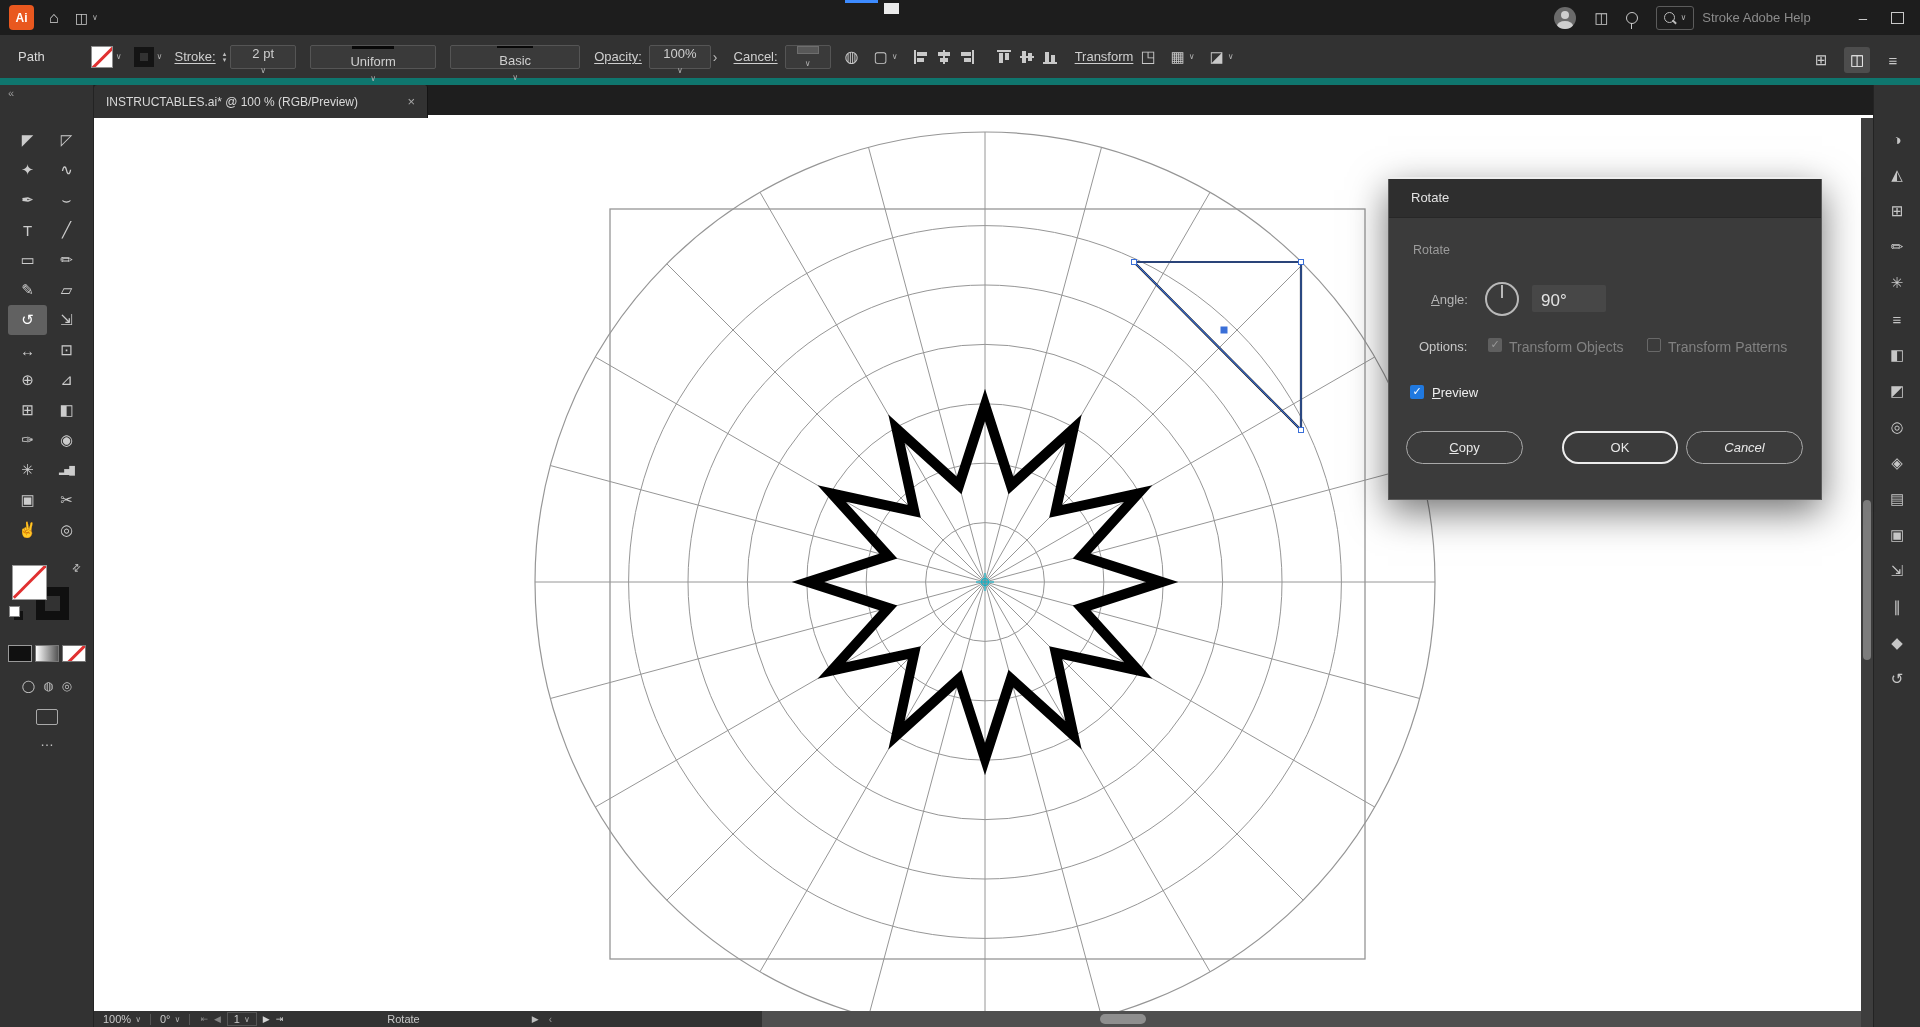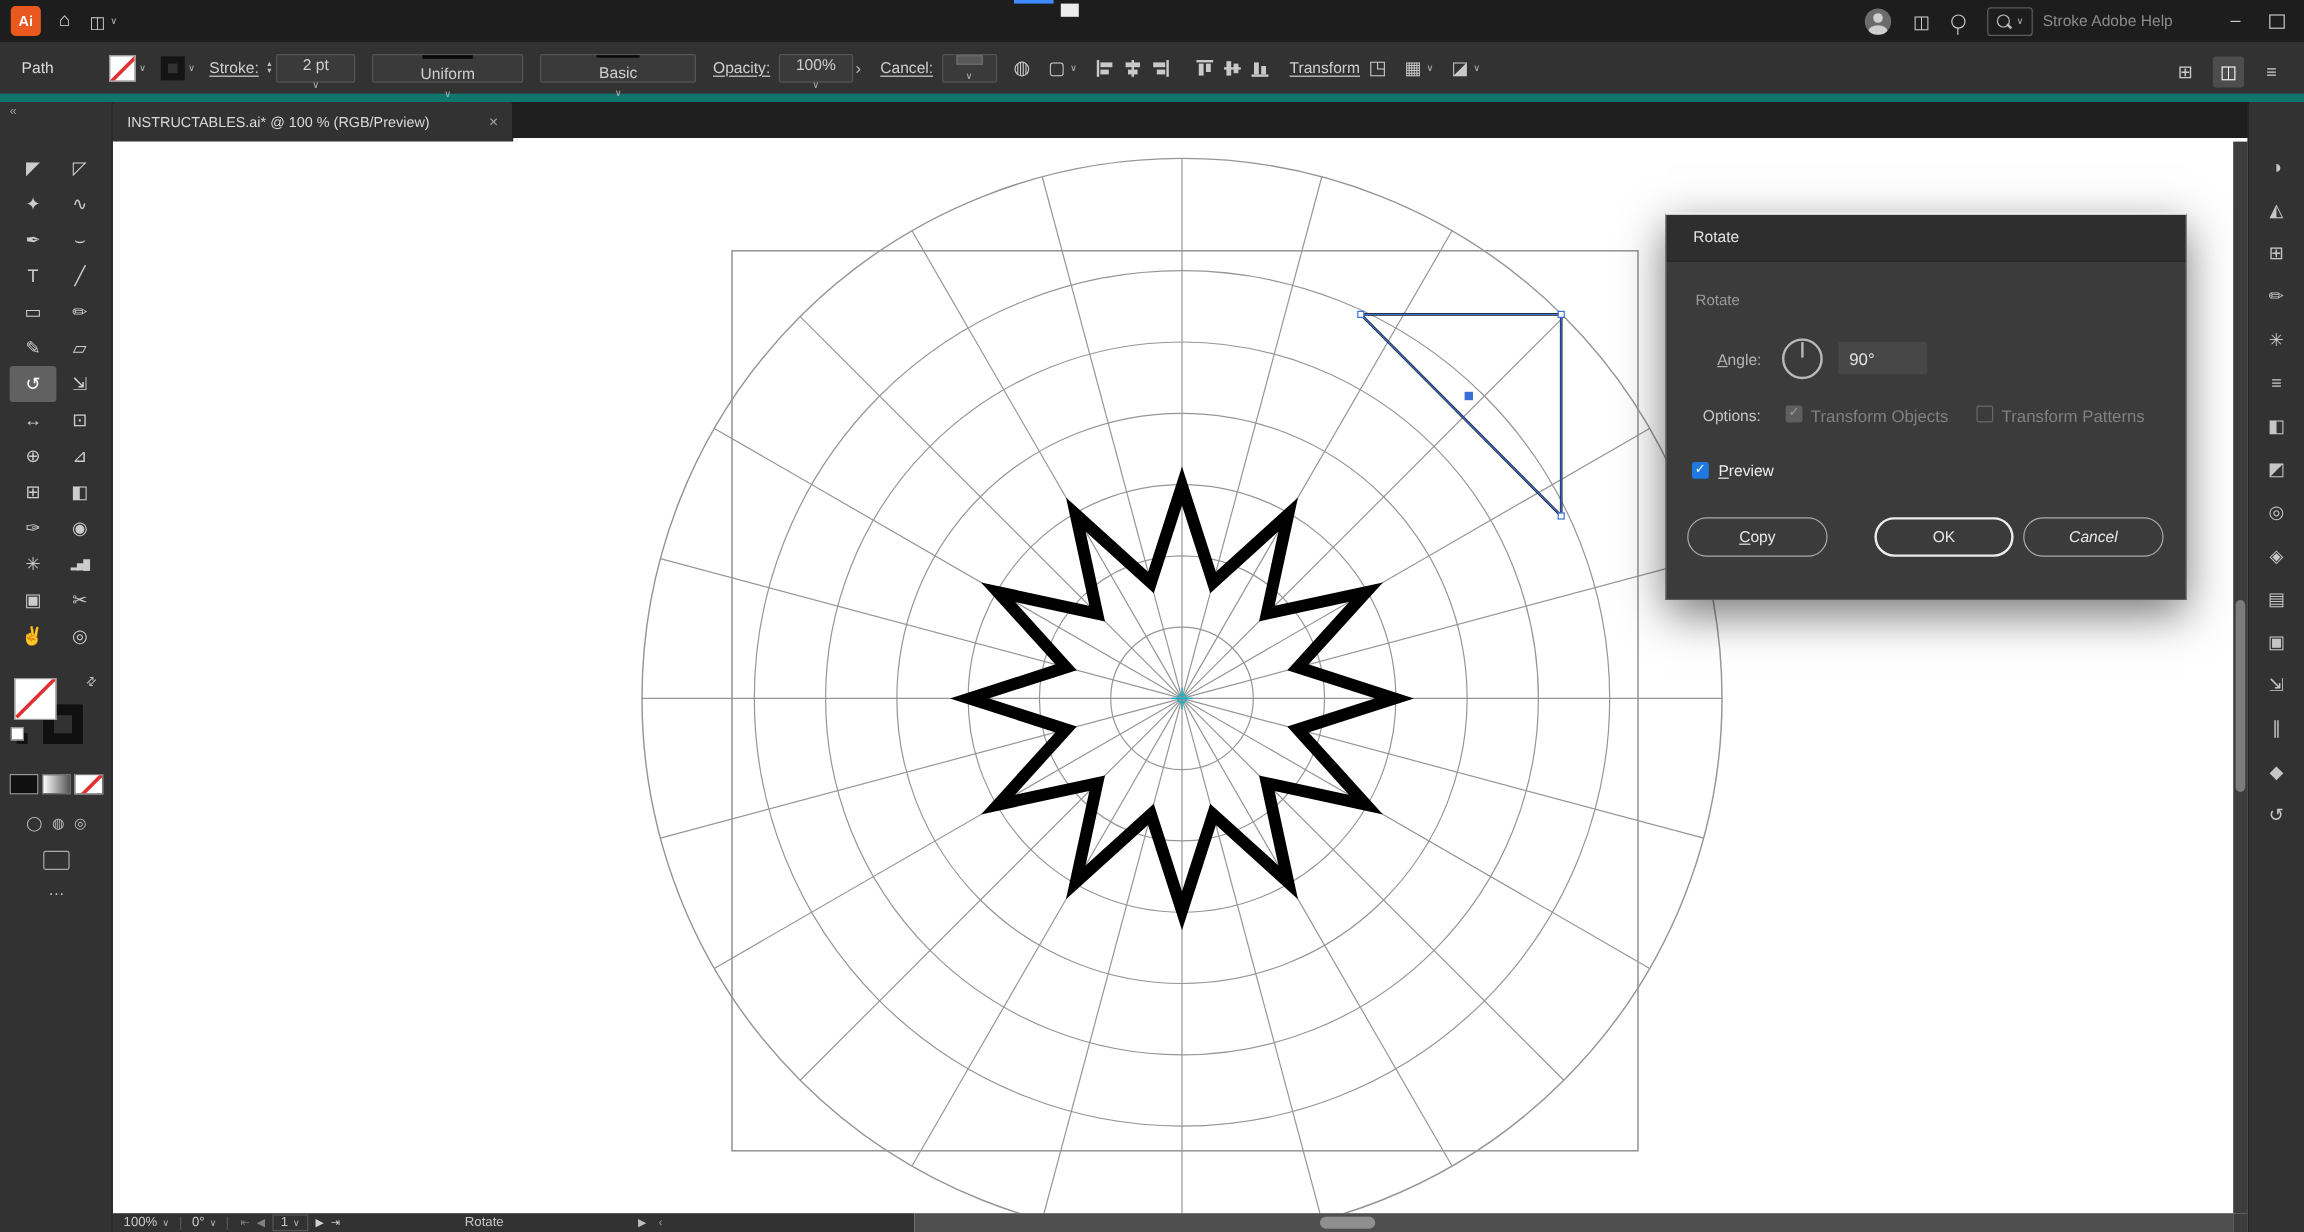--- a/index.html
+++ b/index.html
@@ -116,21 +116,21 @@
   
   .dialog{position:absolute;left:1388px;top:178px;width:434px;height:322px;background:#3b3b3b;border:1px solid #5a5a5a;
           box-shadow:0 12px 36px rgba(0,0,0,.55);z-index:20;box-sizing:border-box;}
   .dialog::before{content:'';position:absolute;left:-1px;right:-1px;top:-2px;height:2px;background:#ededed;}
   .dlg-header{height:38px;background:#2e2e2e;border-bottom:1px solid #272727;line-height:38px;padding-left:22px;font-size:13px;color:#e2e2e2;}
   .dlg-section{position:absolute;left:24px;top:64px;font-size:12.5px;color:#9b9b9b;}
   .lbl-angle{position:absolute;left:42px;top:113px;font-size:13px;color:#b5b5b5;}
   .dial{position:absolute;left:96px;top:103px;width:30px;height:30px;border:2px solid #b9b9b9;border-radius:50%;}
   .dial::after{content:'';position:absolute;left:50%;top:1px;width:2px;height:13px;background:#b9b9b9;transform:translateX(-50%);}
   .angle-input{position:absolute;left:143px;top:106px;width:74px;height:27px;background:#474747;border-radius:2px;
-               box-sizing:border-box;padding:6px 0 0 9px;font-size:14px;color:#e3e3e3;}
+               box-sizing:border-box;padding:6px 0 0 9px;font-size:17px;color:#e3e3e3;}
   .lbl-options{position:absolute;left:30px;top:160px;font-size:13px;color:#c6c6c6;}
   .cbx{position:absolute;width:14px;height:14px;border-radius:2px;box-sizing:border-box;text-align:center;line-height:13px;font-size:11px;}
   .cb-to{left:99px;top:159px;background:#5f5f5f;color:#999;}
   .cb-tp{left:258px;top:159px;border:1px solid #686868;}
   .cb-pv{left:21px;top:206px;background:#2079e0;color:#fff;}
   .dis-lbl{position:absolute;top:160px;font-size:14px;color:#818181;}
   .lbl-to{left:120px;} .lbl-tp{left:279px;}
   .prev-lbl{position:absolute;left:43px;top:206px;font-size:13px;color:#ededed;}
   .mnemonic::first-letter{text-decoration:underline;}
   .dlg-btn{position:absolute;top:252px;height:33px;border-radius:17px;background:transparent;border:1px solid #a9a9a9;

